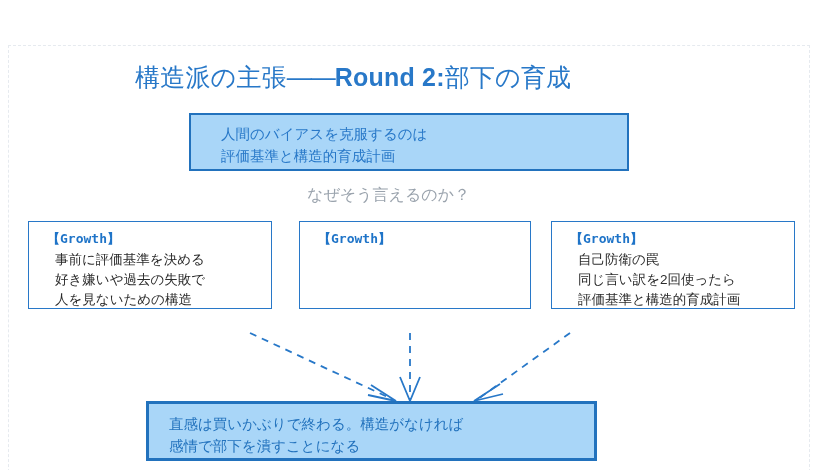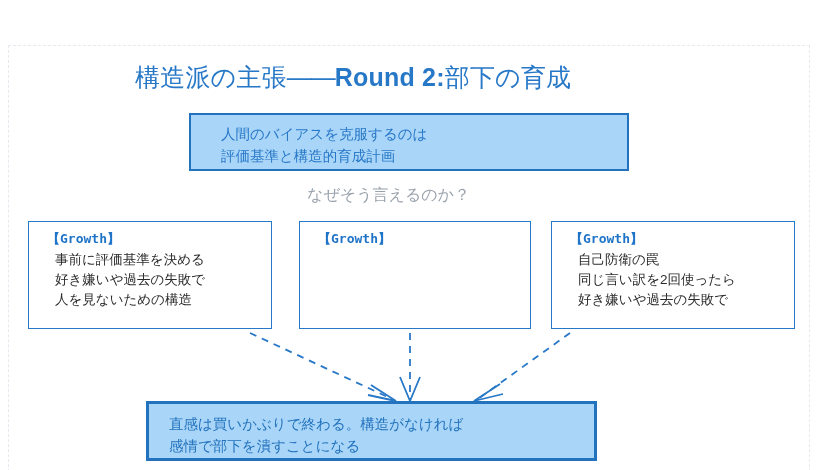--- a/index.html
+++ b/index.html
@@ -67,21 +67,21 @@
     left: 307px;
     top: 148px;
     font-size: 16px;
     color: #9aa3ad;
     white-space: nowrap;
   }
   
   .support-box {
     position: absolute;
     top: 184px;
-    height: 108px;
+    height: 88px;
     background: #ffffff;
     border: 1.6px solid #2878c8;
     box-sizing: border-box;
   }
   #support-0 { left: 28px;  width: 244px; }
   #support-1 { left: 299px; width: 232px; }
   #support-2 { left: 551px; width: 244px; }
   .support-tag {
     position: absolute;
     left: 18px;
@@ -157,21 +157,21 @@
   </div>
 
   <div class="support-box" id="support-1">
     <div class="support-tag">【Growth】</div>
   </div>
 
   <div class="support-box" id="support-2">
     <div class="support-tag">【Growth】</div>
     <div class="support-body">自己防衛の罠
 同じ言い訳を2回使ったら
-好き嫌いや過去の失敗で</div>
+評価基準と構造的育成計画</div>
   </div>
 
   <svg class="arrows" viewBox="0 0 820 470">
     <g stroke="#2878c8" stroke-width="1.8" fill="none" stroke-dasharray="7,6">
       <path d="M 250 296 L 392 362"></path>
       <path d="M 410 296 L 410 362"></path>
       <path d="M 570 296 L 478 362"></path>
     </g>
     <g stroke="#2878c8" stroke-width="1.8" fill="none">
       <path d="M 371 348 L 396 364 L 368 358"></path>

